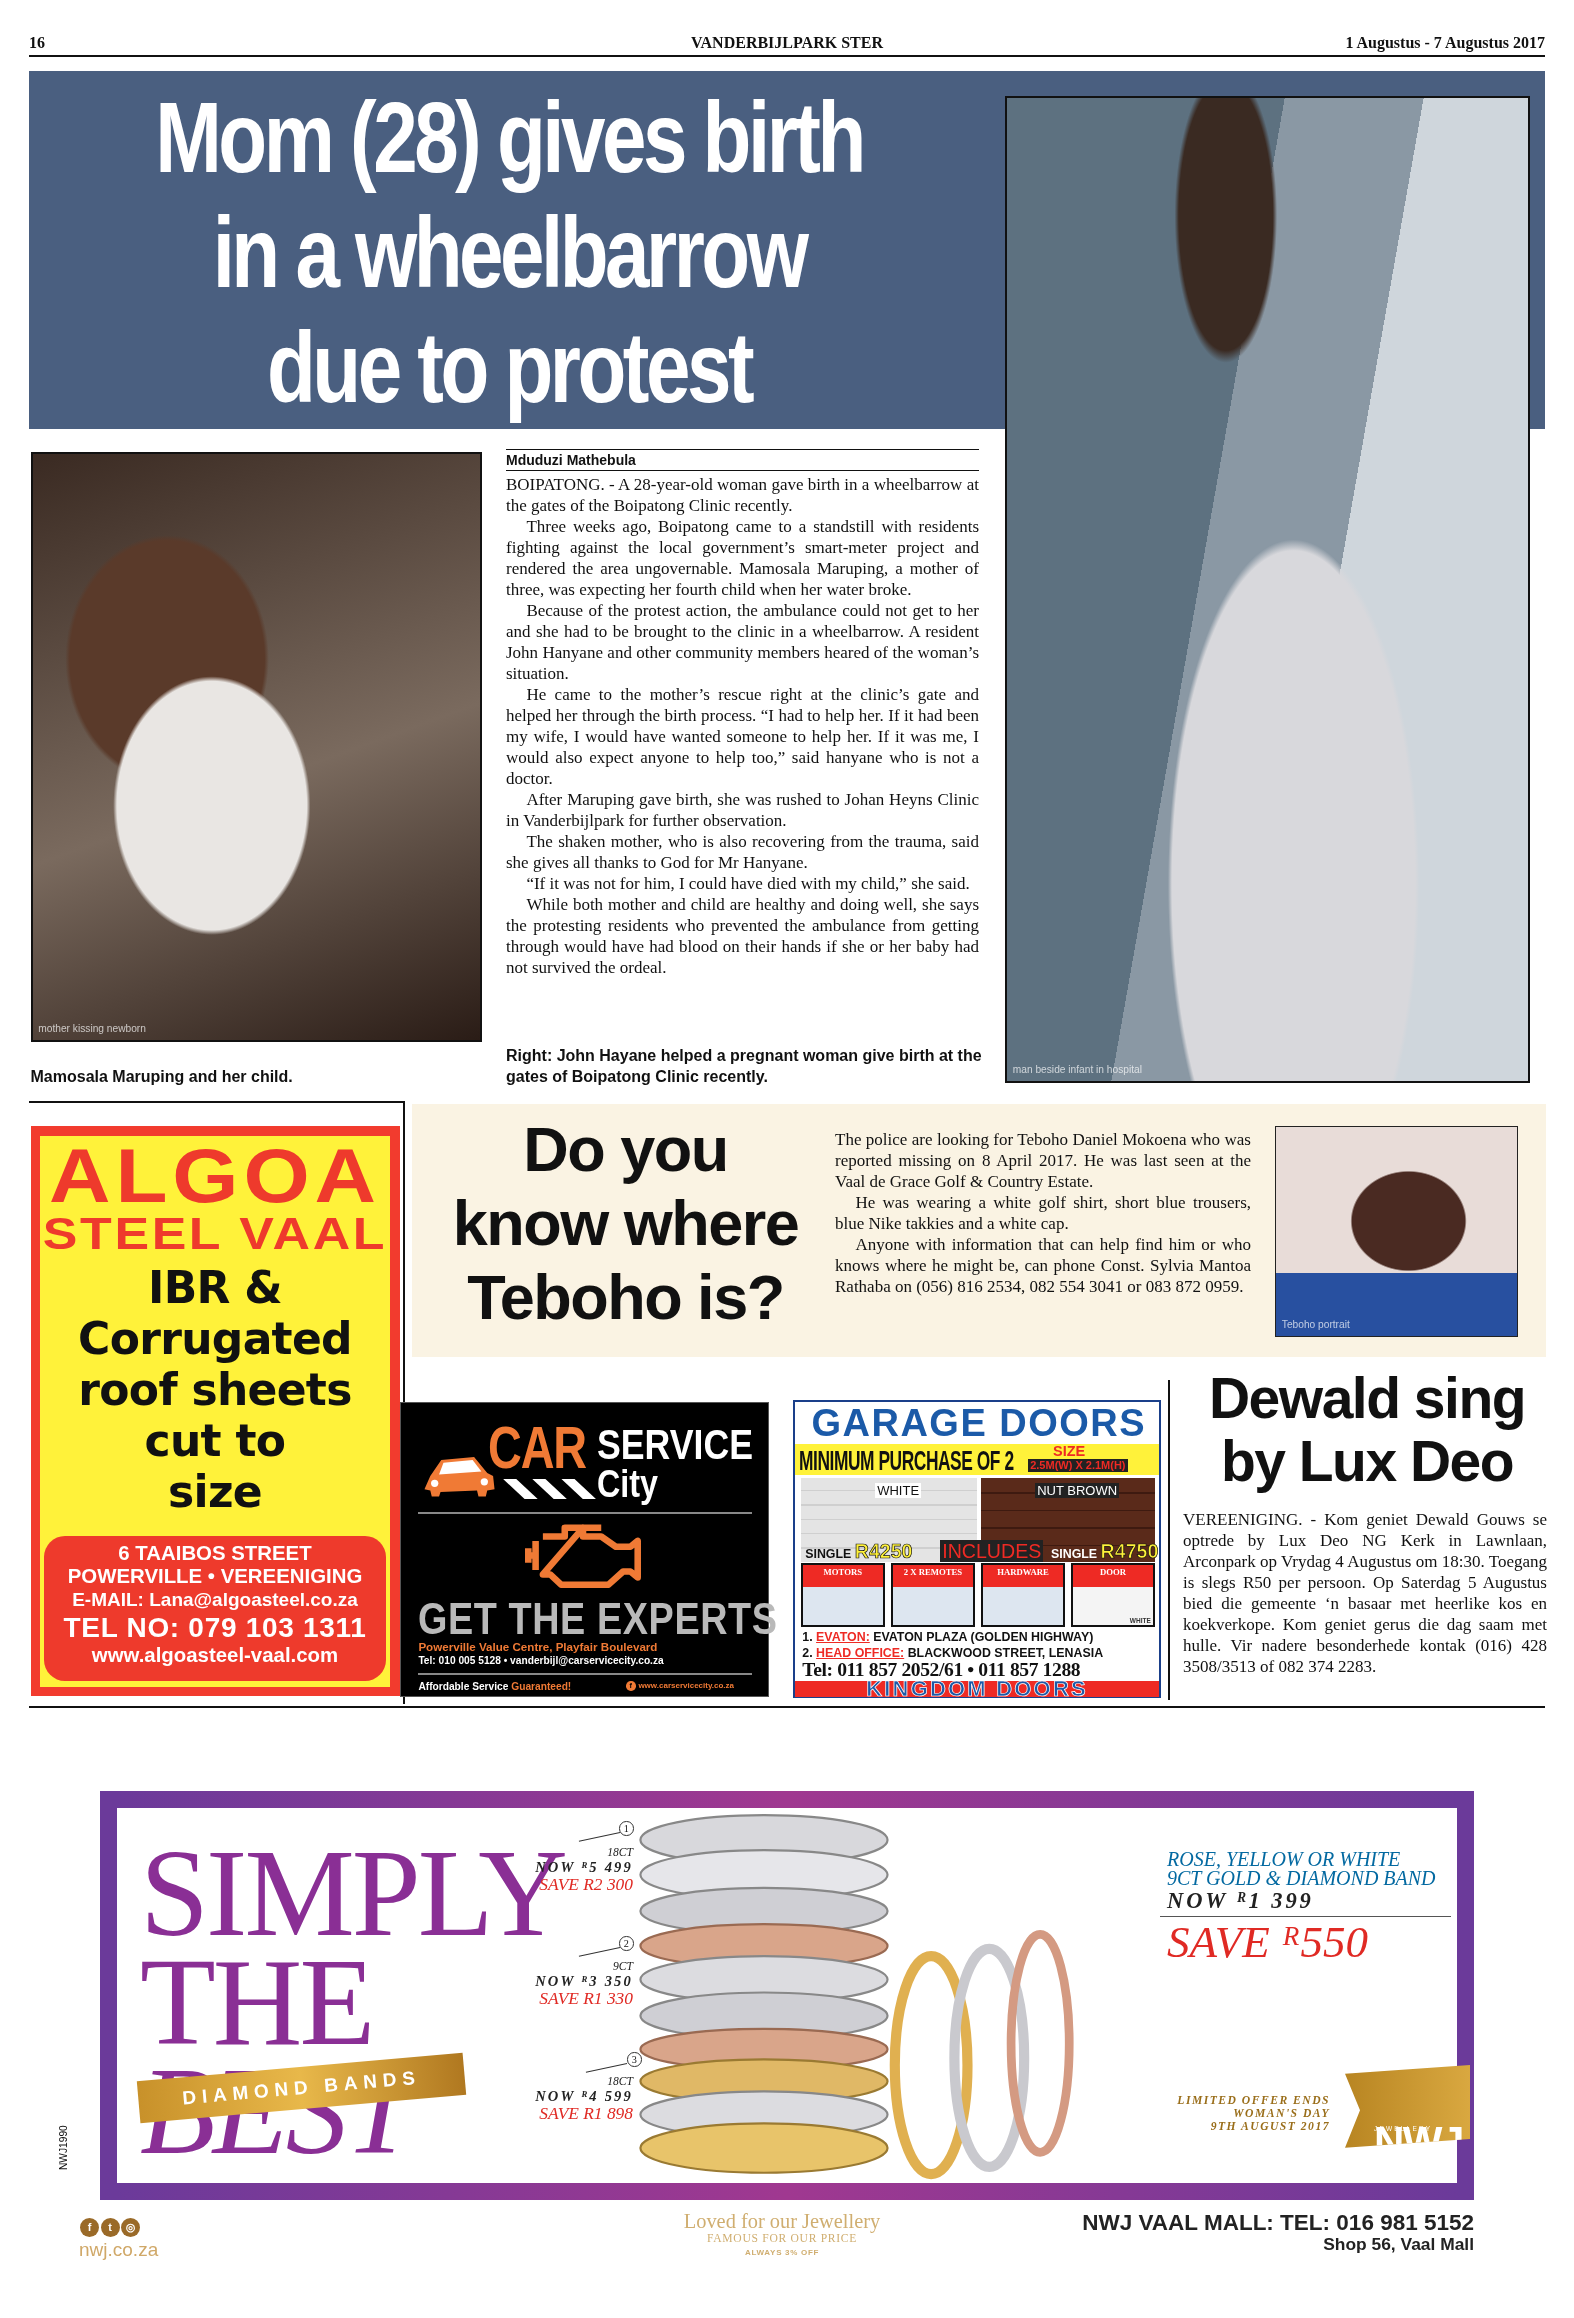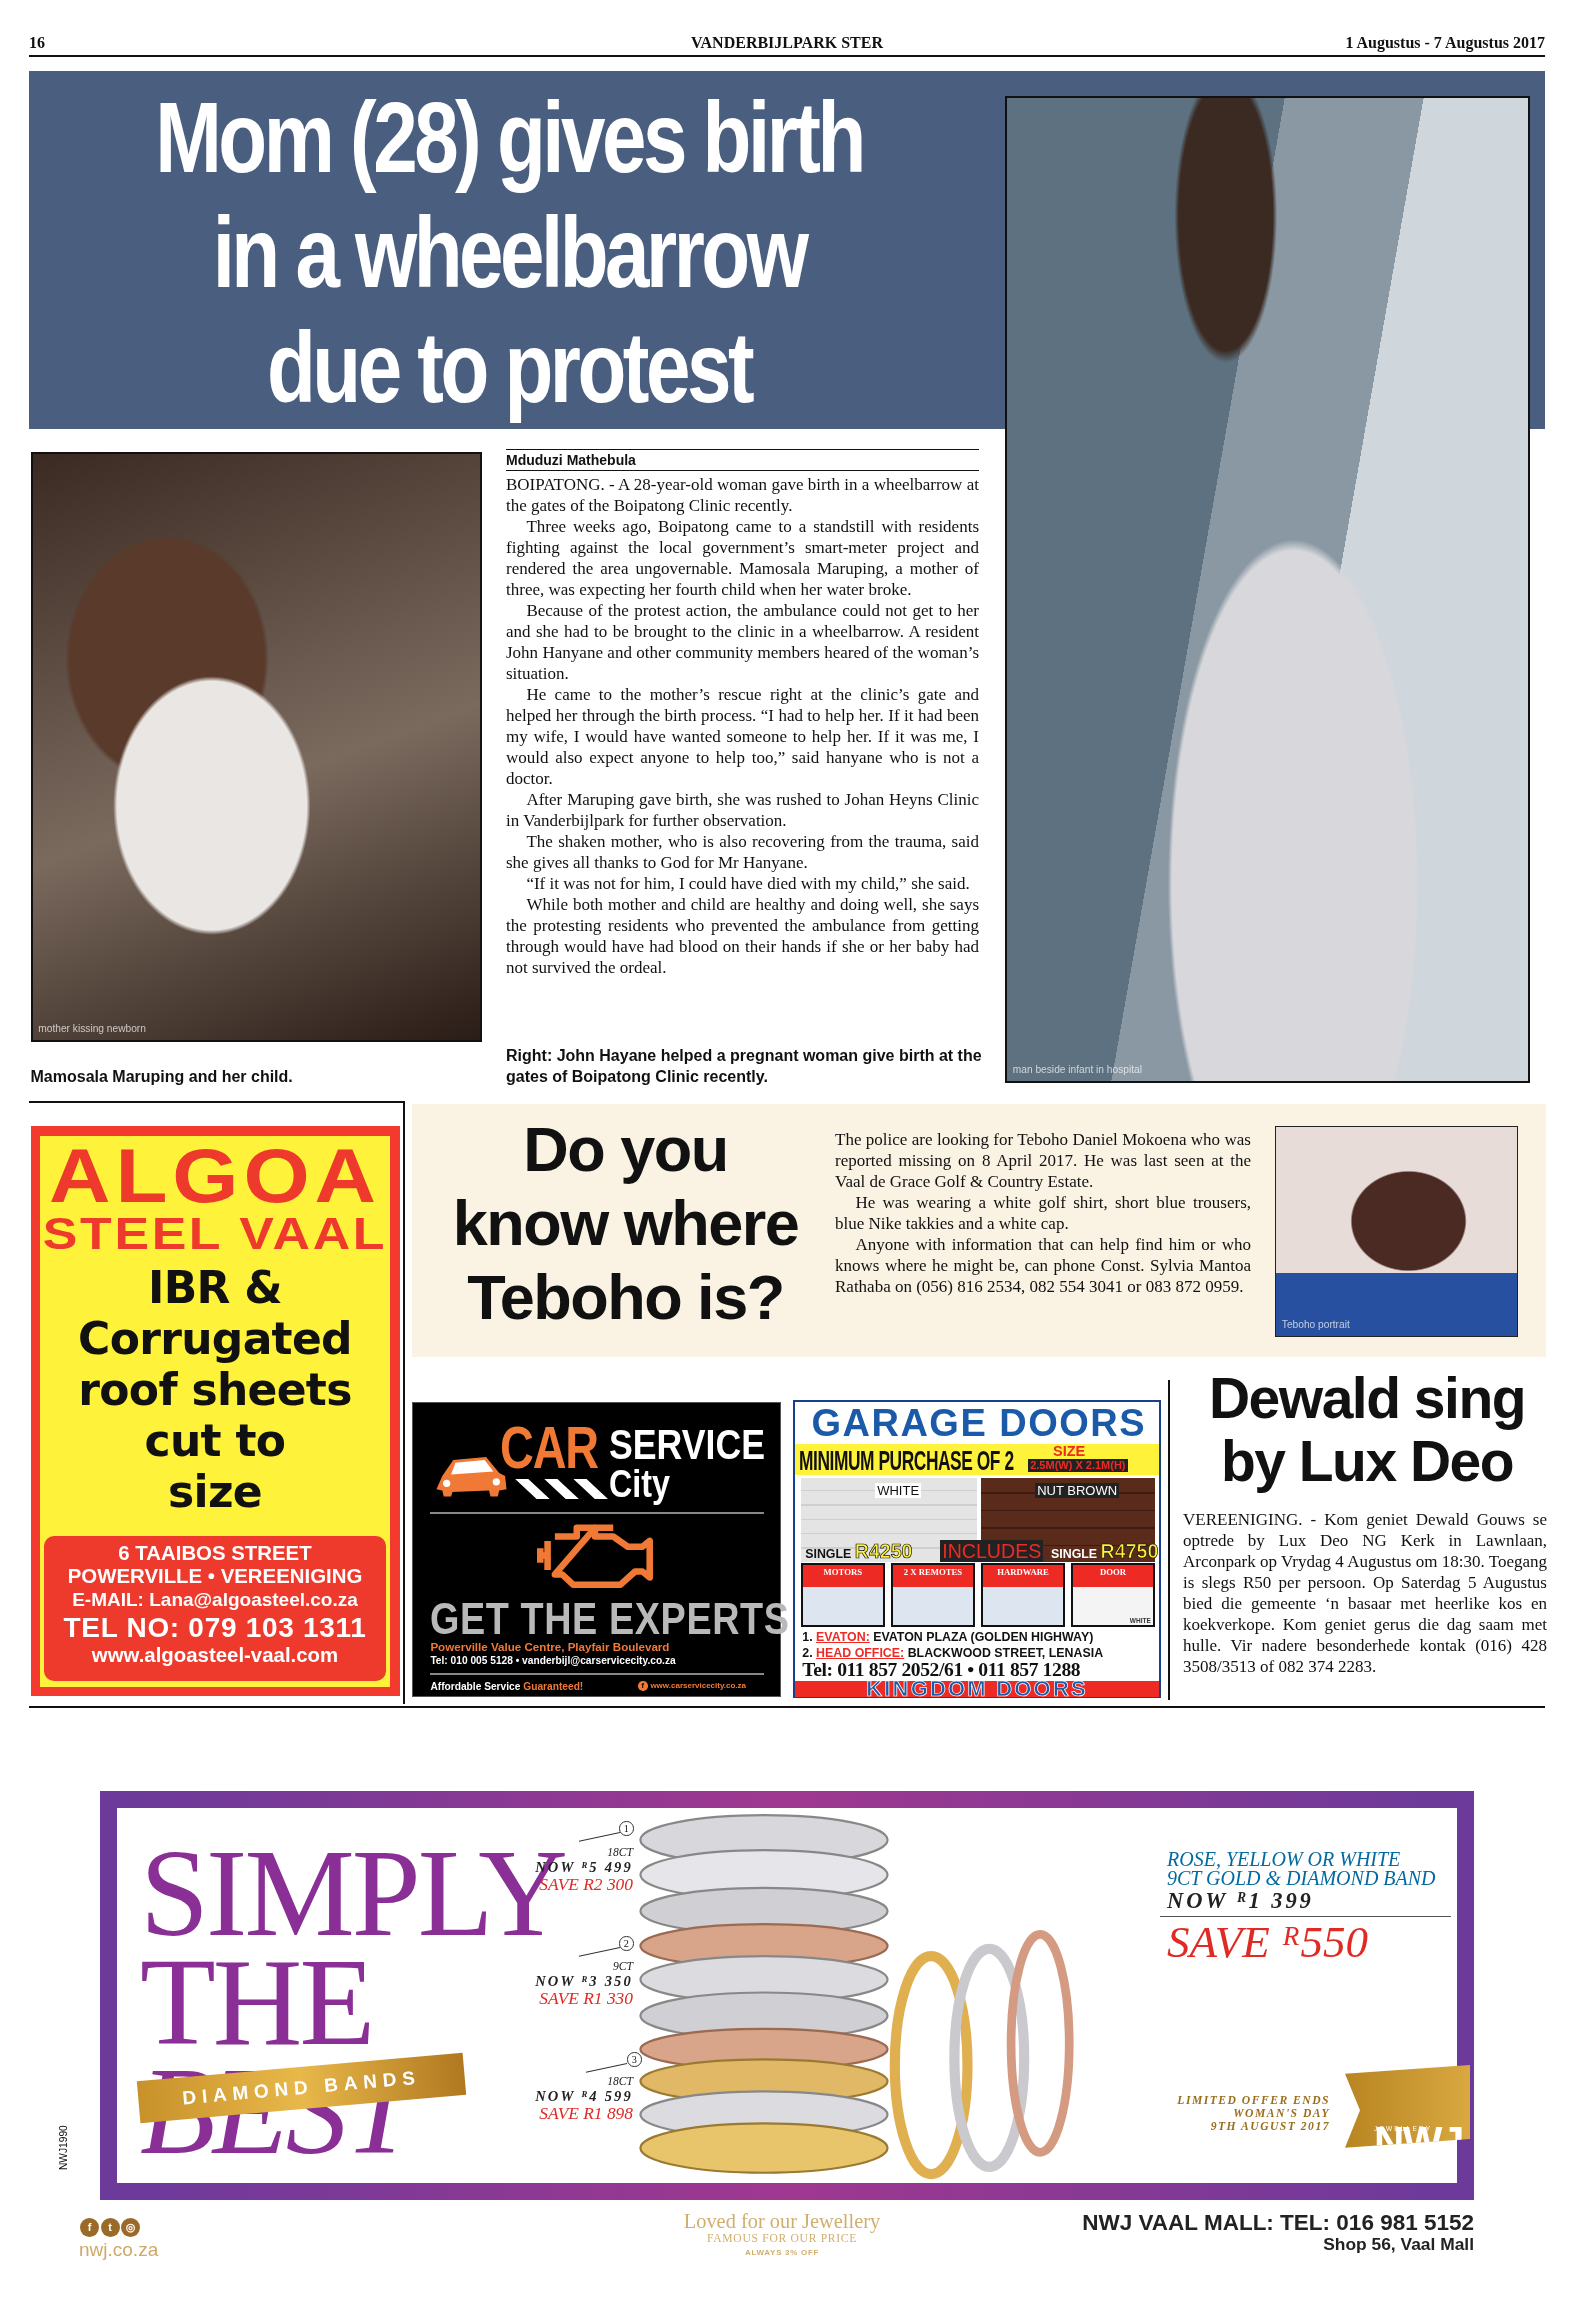--- a/index.html
+++ b/index.html
@@ -54,29 +54,29 @@
   .missing-body { left: 835px; top: 1129px; width: 416px; font-size: 17px; line-height: 21px; text-align: justify; }
   .missing-body p + p { text-indent: 20.4px; }
 
   
   .algoa { left: 30.5px; top: 1126px; width: 369px; height: 570px; background: #f23b2e; padding: 9.5px; }
   .algoa-inner { width: 100%; height: 100%; background: #fff23a; position: relative; text-align: center; }
   .algoa-brand { font-family: "Liberation Sans", sans-serif; font-weight: bold; color: #ee3a2c; }
   .algoa-brand .b1 { font-size: 76px; line-height: 71px; letter-spacing: 4.4px; padding-top: 4.4px; display: block; transform: scaleX(1.12); }
   .algoa-brand .b2 { font-size: 44px; line-height: 45px; letter-spacing: 2.2px; display: block; transform: scaleX(1.18); }
   .algoa-product { font-family: "DejaVu Sans", sans-serif; font-weight: bold; font-size: 44px; line-height: 51px; color: #111; margin-top: 5.8px; letter-spacing: -0.7px; }
-  .algoa-contact { position: absolute; left: 4.4px; right: 4.4px; bottom: 5.8px; height: 145px; background: #ee3a2c; border-radius: 10px;
+  .algoa-contact { position: absolute; left: 4.4px; right: 4.4px; bottom: 5.8px; height: 145px; background: #ee3a2c; border-radius: 21px;
     color: #fff; font-family: "Liberation Sans", sans-serif; font-weight: bold; padding-top: 5.8px; }
   .algoa-contact .c1 { font-size: 20.4px; line-height: 23px; }
   .algoa-contact .c3 { font-size: 19px; line-height: 23px; }
   .algoa-contact .tel { font-size: 28px; line-height: 33px; letter-spacing: 0.7px; }
   .algoa-contact .web { font-size: 20.4px; line-height: 23px; }
 
   
-  .carsc { left: 412px; top: 1402px; width: 369px; height: 295px; background: #000; border: 1.5px solid #555; }
+  .carsc { left: 400px; top: 1402px; width: 369px; height: 295px; background: #000; border: 1.5px solid #555; }
   .carsc .car-icon { left: 22px; top: 51px; }
   .carsc .car-word { left: 87px; top: 16px; font-family: "Liberation Sans", sans-serif; font-weight: bold; color: #f07a35;
     font-size: 60px; line-height: 58px; transform: scaleX(0.78); transform-origin: left top; letter-spacing: -1.5px; }
   .carsc .service-word { left: 196px; top: 22px; font-family: "Liberation Sans", sans-serif; font-weight: bold; color: #fff;
     font-size: 42px; line-height: 39px; transform: scaleX(0.85); transform-origin: left top; }
   .carsc .city-word { left: 196px; top: 63px; font-family: "Liberation Sans", sans-serif; font-weight: bold; color: #fff;
     font-size: 38px; line-height: 36px; transform: scaleX(0.85); transform-origin: left top; }
   .carsc .hr { left: 17.4px; width: 334px; height: 2.2px; background: #888; }
   .carsc .engine-icon { left: 120px; top: 116px; }
   .carsc .experts { left: 17.4px; top: 195px; width: 336px; font-family: "Liberation Sans", sans-serif; font-weight: bold; color: #b9b9b9;

